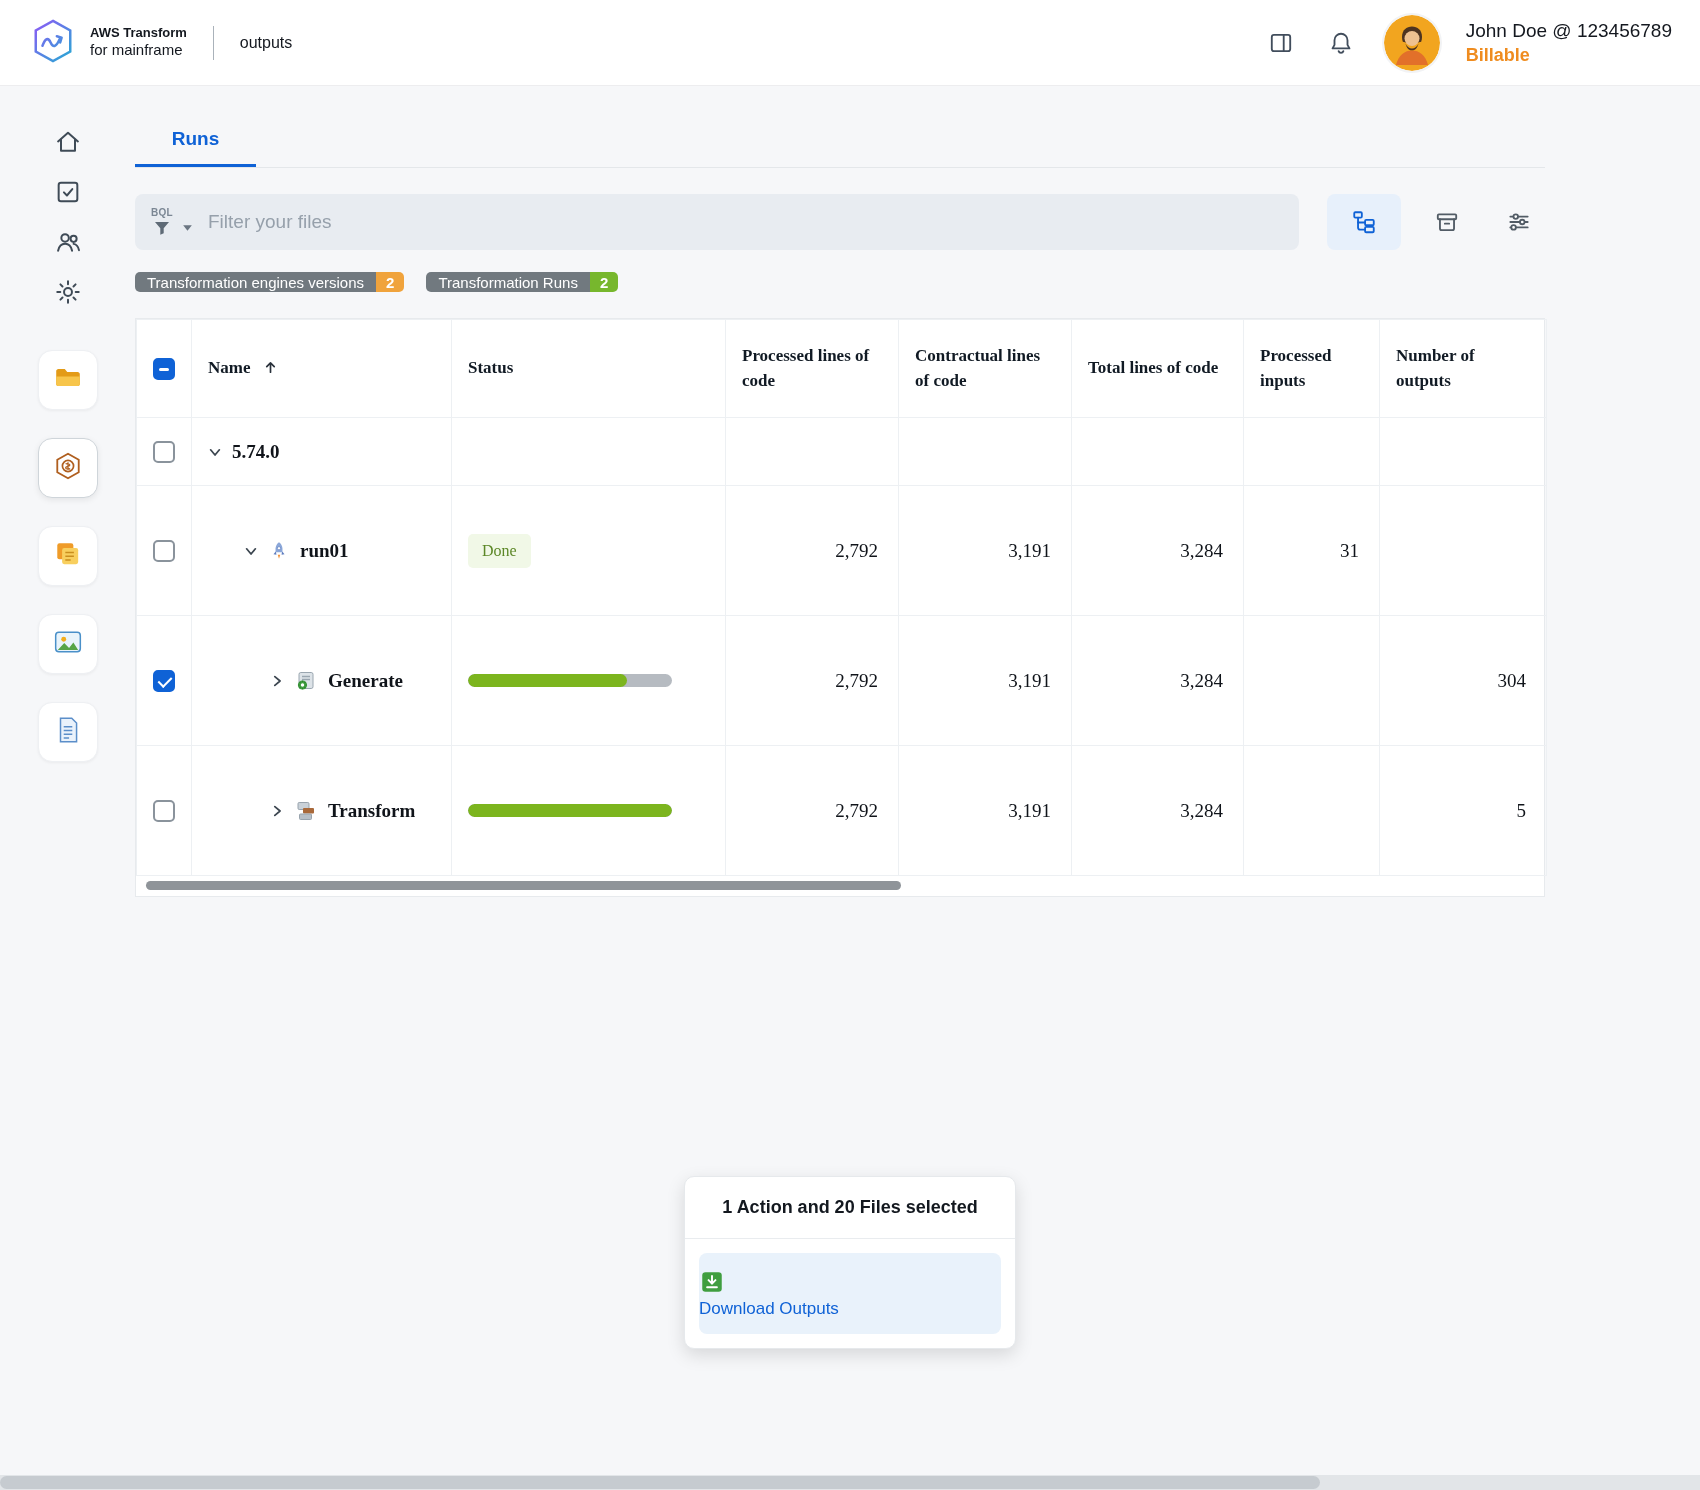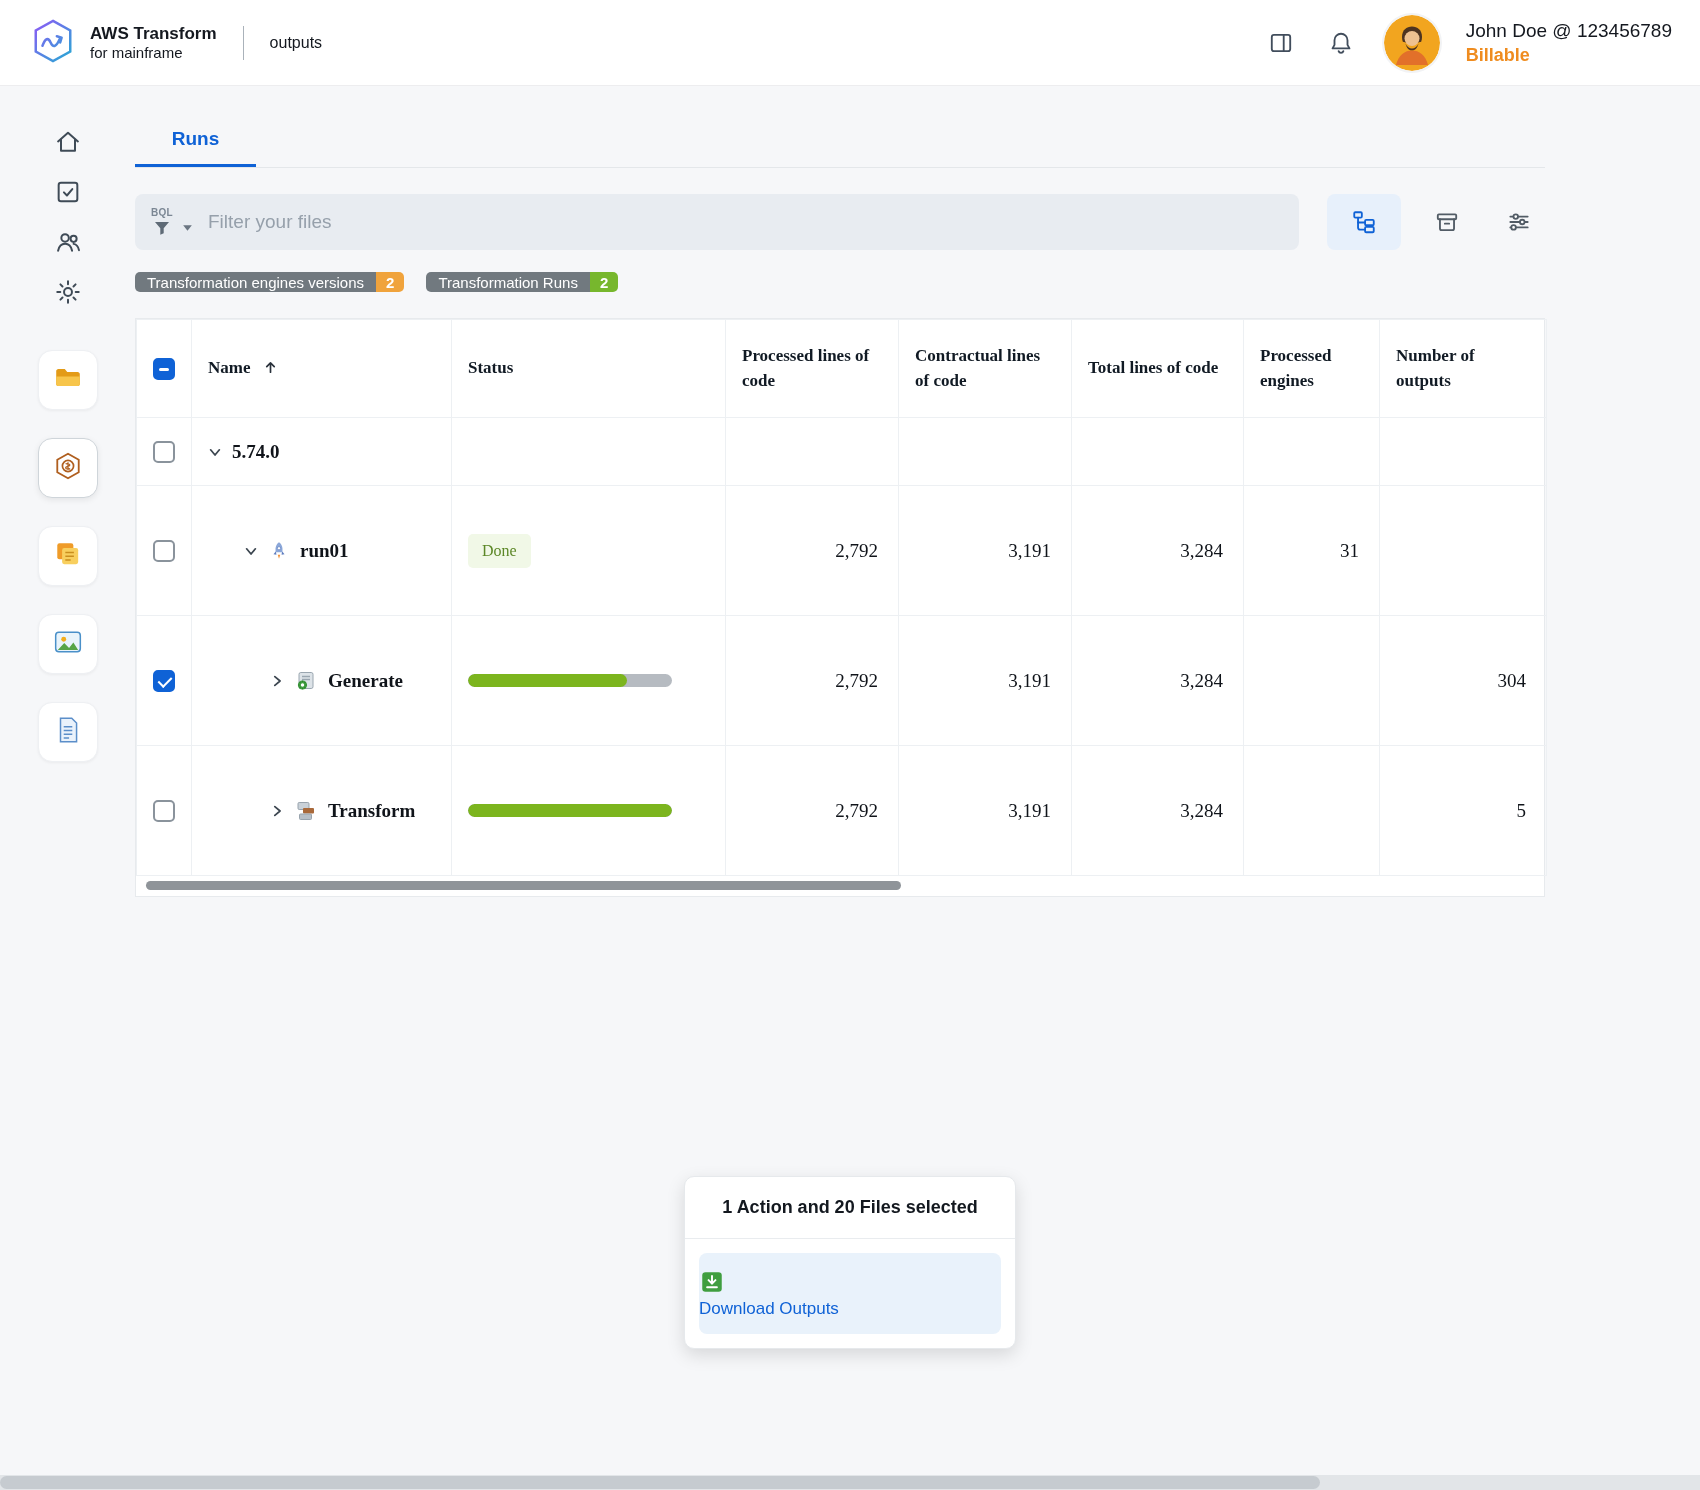--- a/index.html
+++ b/index.html
@@ -12,21 +12,21 @@
     color: #10151c;
   }
   
   .topbar {
     height: 86px; background: #fff; display: flex; align-items: center;
     justify-content: space-between; padding: 0 28px 0 30px;
     border-bottom: 1px solid #ededef;
   }
   .brand { display:flex; align-items:center; gap:14px; }
   .brand-text { line-height:1.25; }
-  .brand-title { font-size:17px; font-weight:700; color:#14181f; }
+  .brand-title { font-size:13px; font-weight:700; color:#14181f; }
   .brand-sub { font-size:15px; color:#14181f; }
   .vdiv { width:1px; height:34px; background:#aab2ba; margin:0 12px; }
   .mode { font-size:16px; color:#14181f; }
   .top-right { display:flex; align-items:center; gap:26px; }
   .top-icon { display:flex; align-items:center; justify-content:center; width:34px; height:34px; cursor:pointer; }
   .avatar { width:56px; height:56px; border-radius:50%; overflow:hidden; flex:none; cursor:pointer;
             box-shadow:0 0 0 2px #f2f3f5; }
   .user-meta { line-height:1.35; }
   .user-name { font-size:19px; color:#14181f; }
   .user-billing { font-size:18px; font-weight:700; color:#ef8c1f; }
@@ -333,21 +333,21 @@
               <span class="sort-icon">
                 <svg width="15" height="15" viewBox="0 0 16 16" fill="none" stroke="#2a323c" stroke-width="1.8" stroke-linecap="round" stroke-linejoin="round">
                   <path d="M8 13V3M4 7l4-4 4 4"></path>
                 </svg>
               </span>
             </th>
             <th>Status</th>
             <th>Processed lines of code</th>
             <th>Contractual lines of code</th>
             <th>Total lines of code</th>
-            <th>Processed engines</th>
+            <th>Processed inputs</th>
             <th>Number of outputs</th>
           </tr>
         </thead>
         <tbody>
 
 
           <tr class="version-row">
             <td class="cb-col"><span class="cb"></span></td>
             <td>
               <div class="name-cell ind-0">

